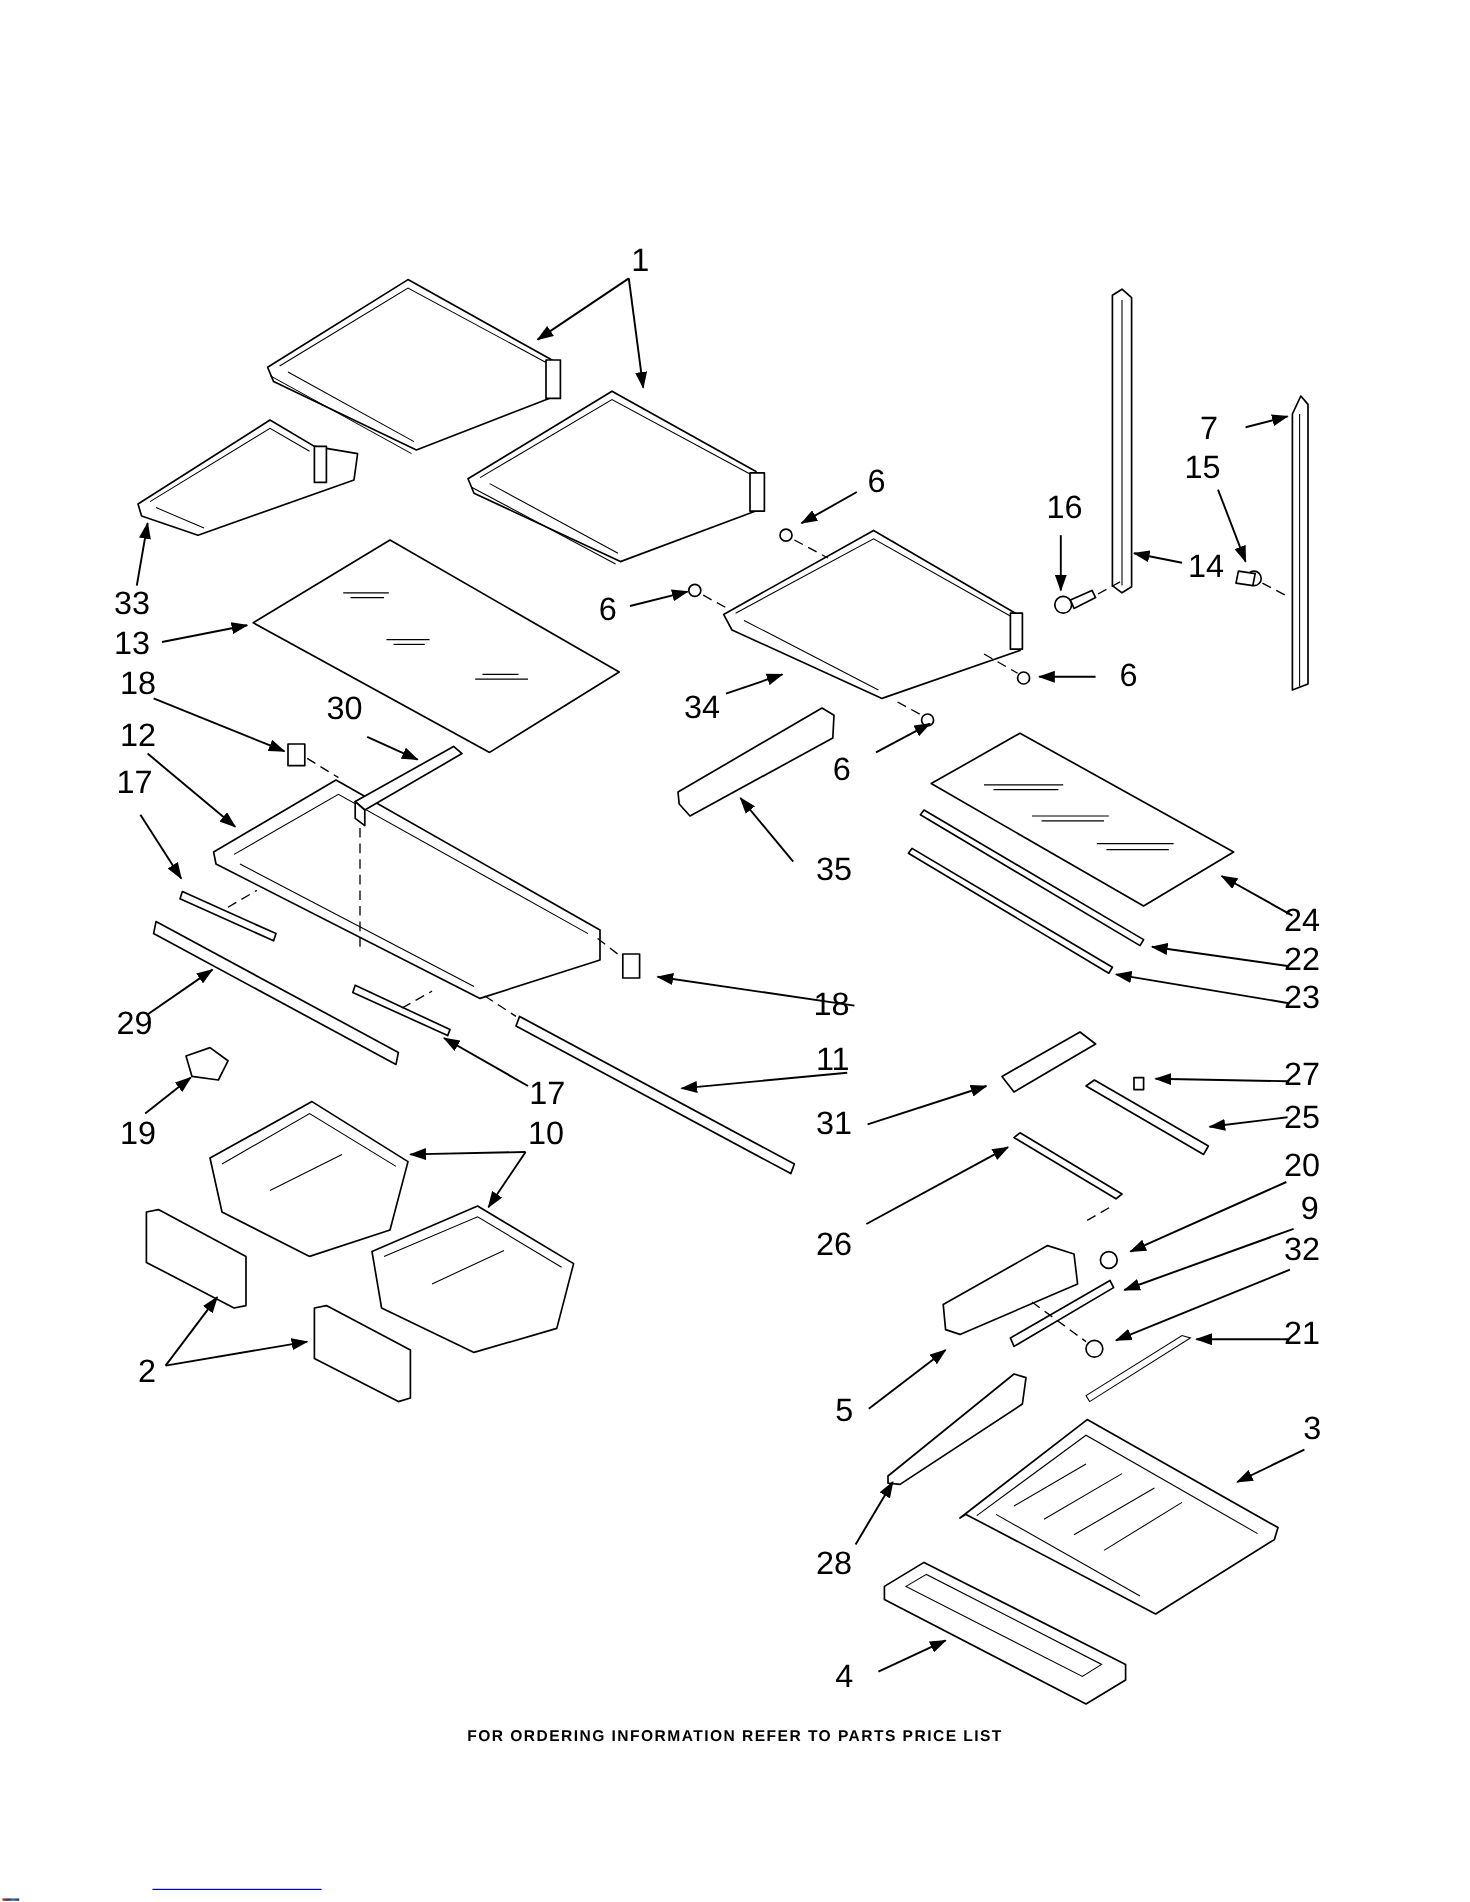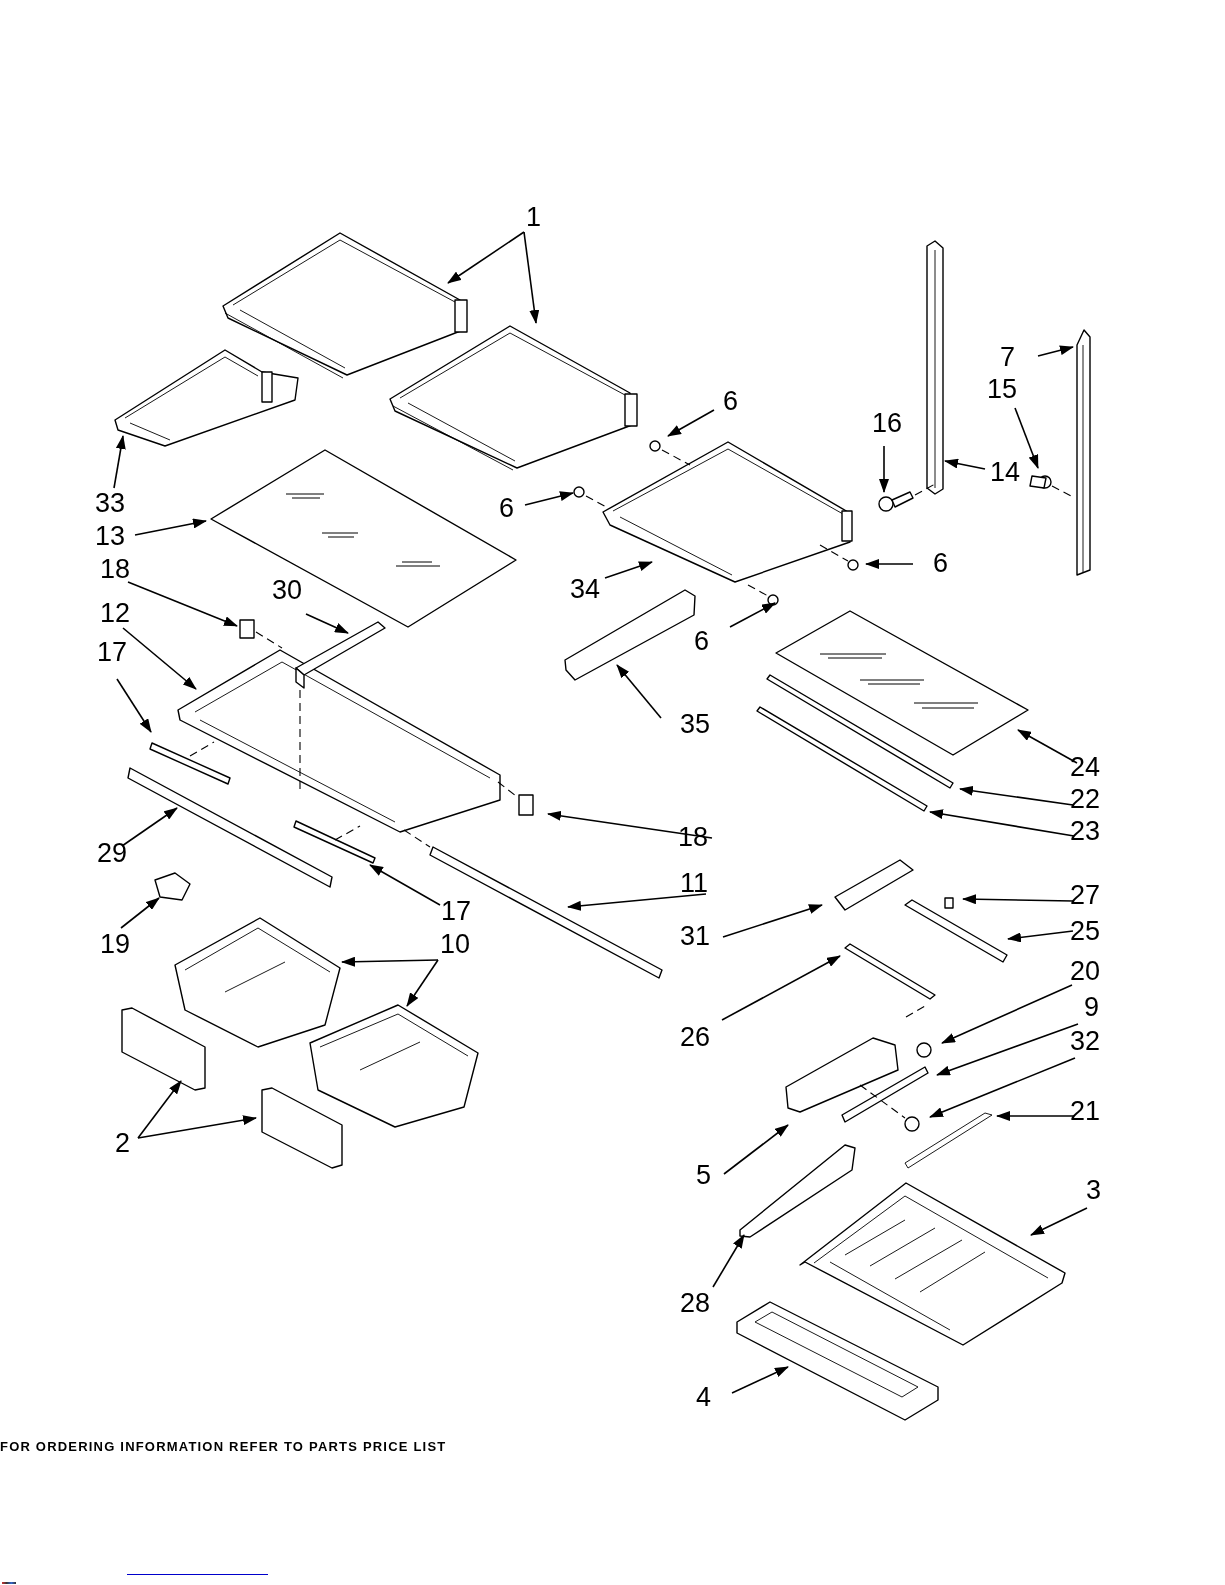--- a/index.html
+++ b/index.html
@@ -4,21 +4,21 @@
 <style>
   html, body { margin: 0; padding: 0; background: #ffffff; }
   body { width: 1225px; height: 1585px; position: relative; overflow: hidden; font-family: "Liberation Sans", sans-serif; }
   #diagram { position: absolute; left: 0; top: 0; width: 1225px; height: 1585px; }
   .callout { font-family: "Liberation Sans", sans-serif; font-size: 27px; fill: #000; }
   .leader { stroke: #000; stroke-width: 1.6; fill: none; }
   .part { stroke: #000; stroke-width: 1.4; fill: #fff; stroke-linejoin: round; }
   .part-thin { stroke: #000; stroke-width: 0.9; fill: none; }
   .dash { stroke: #000; stroke-width: 1.1; stroke-dasharray: 8 5; fill: none; }
   .glass-mark { stroke: #000; stroke-width: 1; }
-  #footer-note { position: absolute; left: 0; width: 1225px; top: 1439px; font-family: "Liberation Sans", sans-serif; font-weight: bold; font-size: 13px; letter-spacing: 1.2px; color: #000; }
+  #footer-note { position: absolute; left: 0; width: 1225px; top: 1439px; text-align: center; font-family: "Liberation Sans", sans-serif; font-weight: bold; font-size: 13px; letter-spacing: 1.2px; color: #000; }
   #bottom-link-line { position: absolute; left: 127px; top: 1574px; width: 141px; height: 1px; background: #0000cc; }
   #corner-mark { position: absolute; left: 2px; top: 1582px; width: 14px; height: 2px; background: linear-gradient(90deg,#c33,#333,#36c,#333); }
 </style>
 </head>
 <body>
 
 <svg id="diagram" viewBox="0 0 1225 1585" xmlns="http://www.w3.org/2000/svg">
   <defs>
     <marker id="ah" markerWidth="14" markerHeight="10" refX="13" refY="5" orient="auto" markerUnits="userSpaceOnUse">
       <path d="M0,0 L14,5 L0,10 Z" fill="#000"></path>

